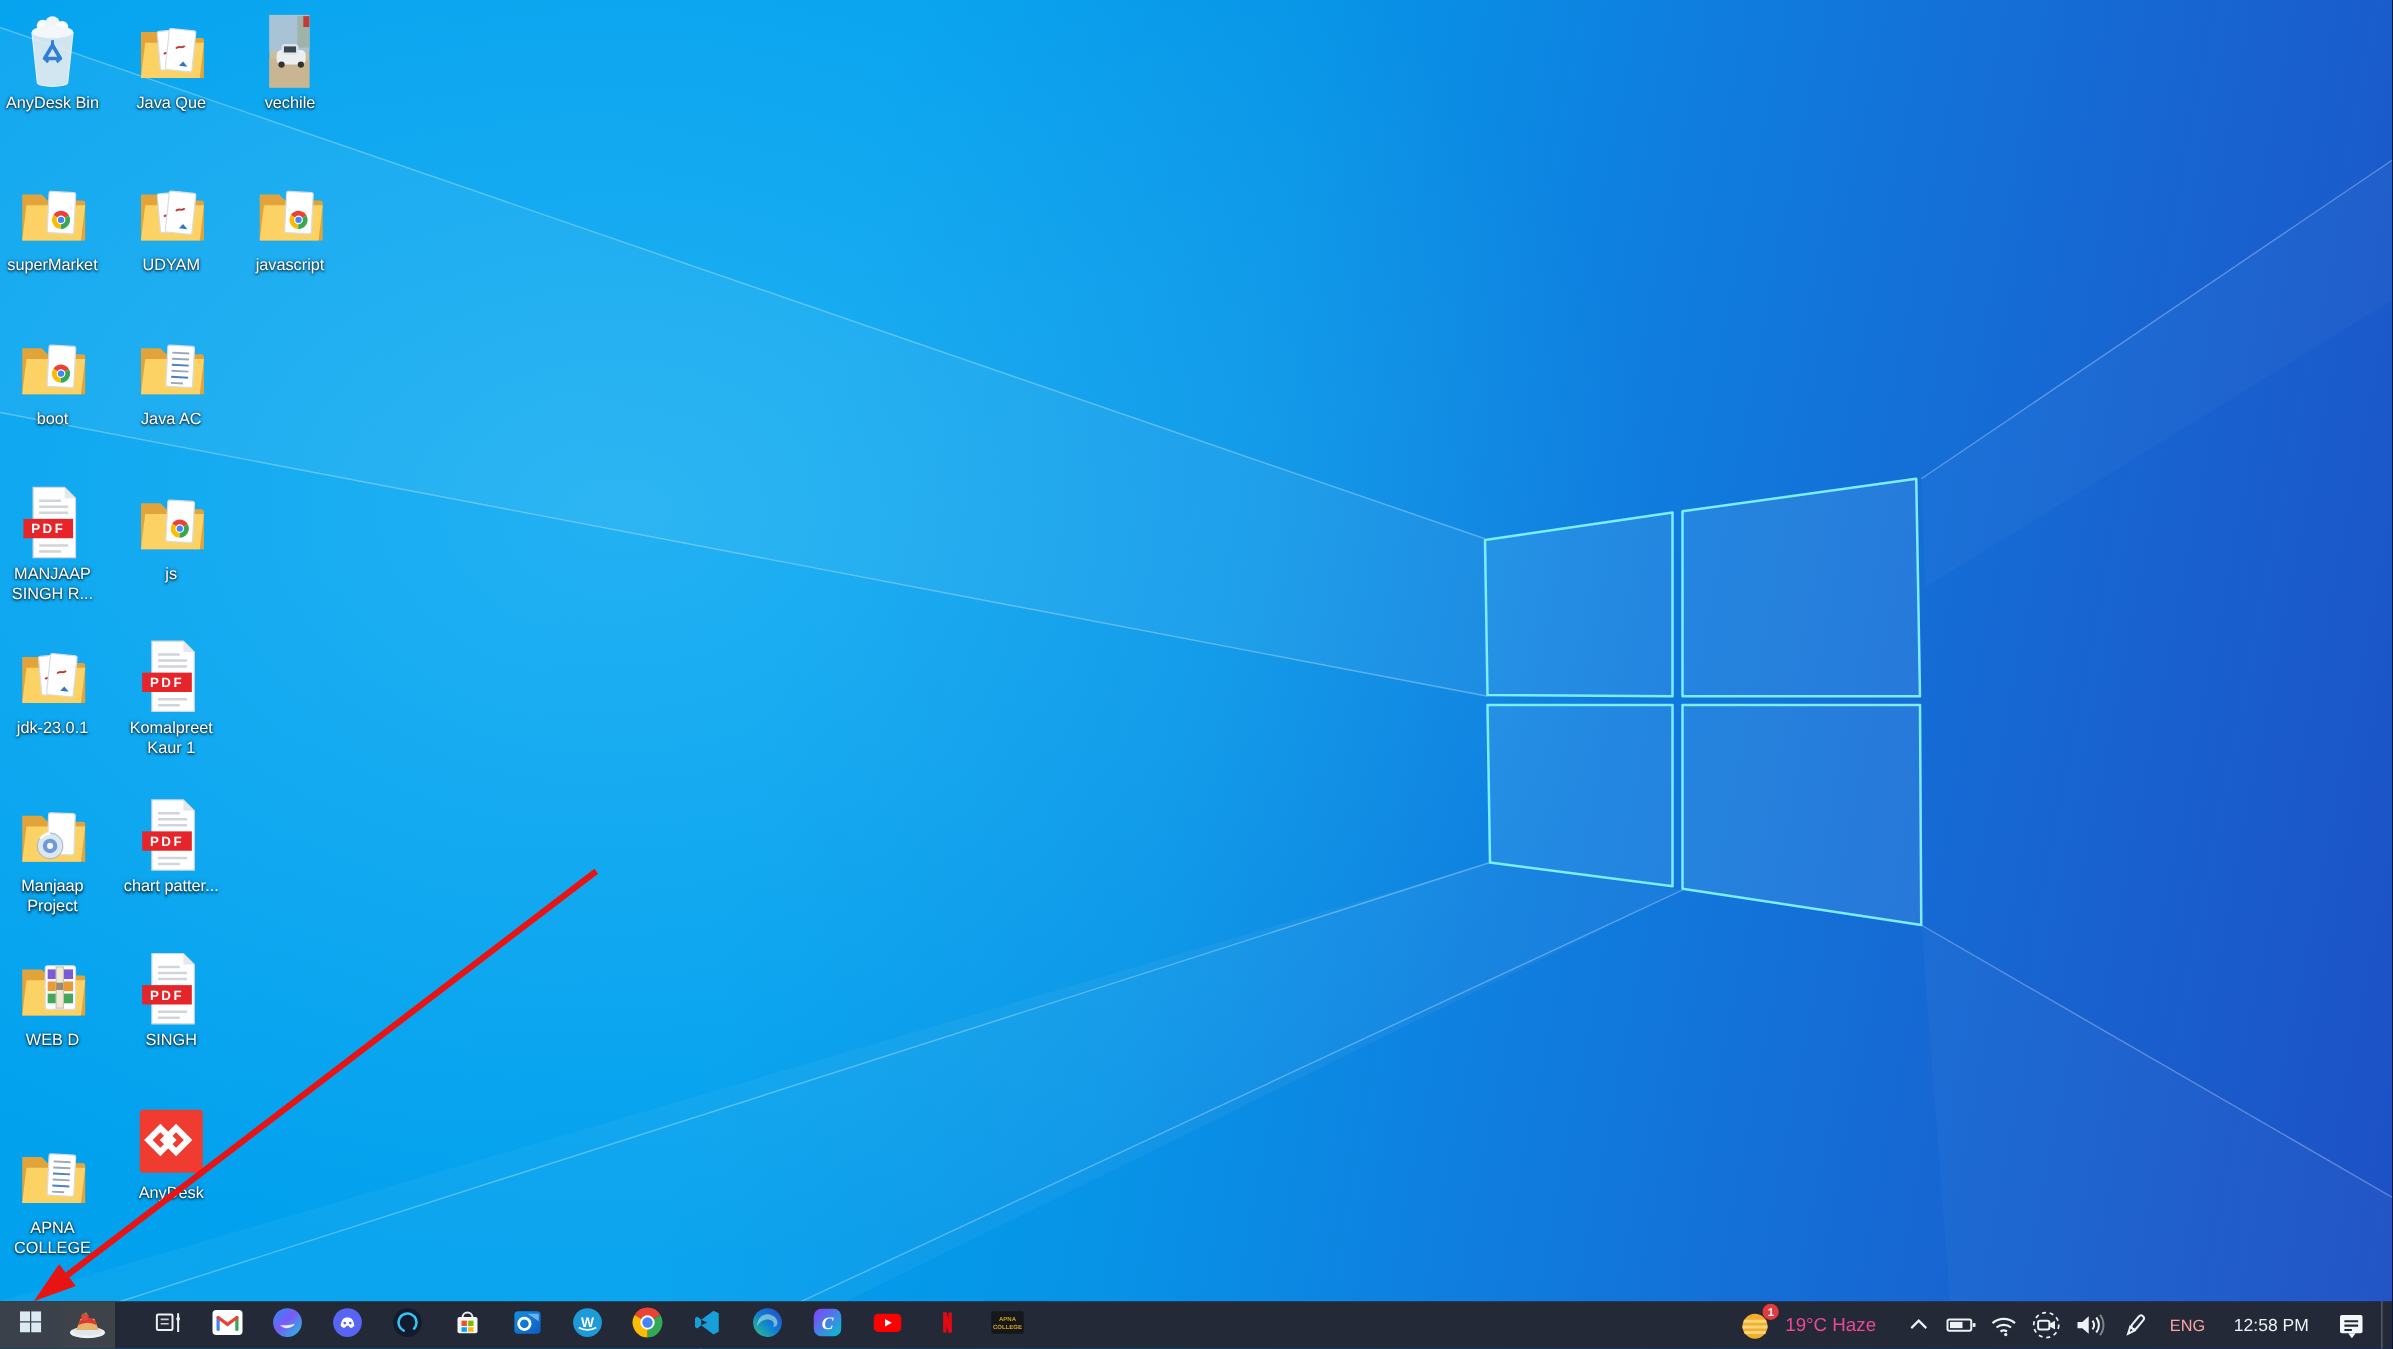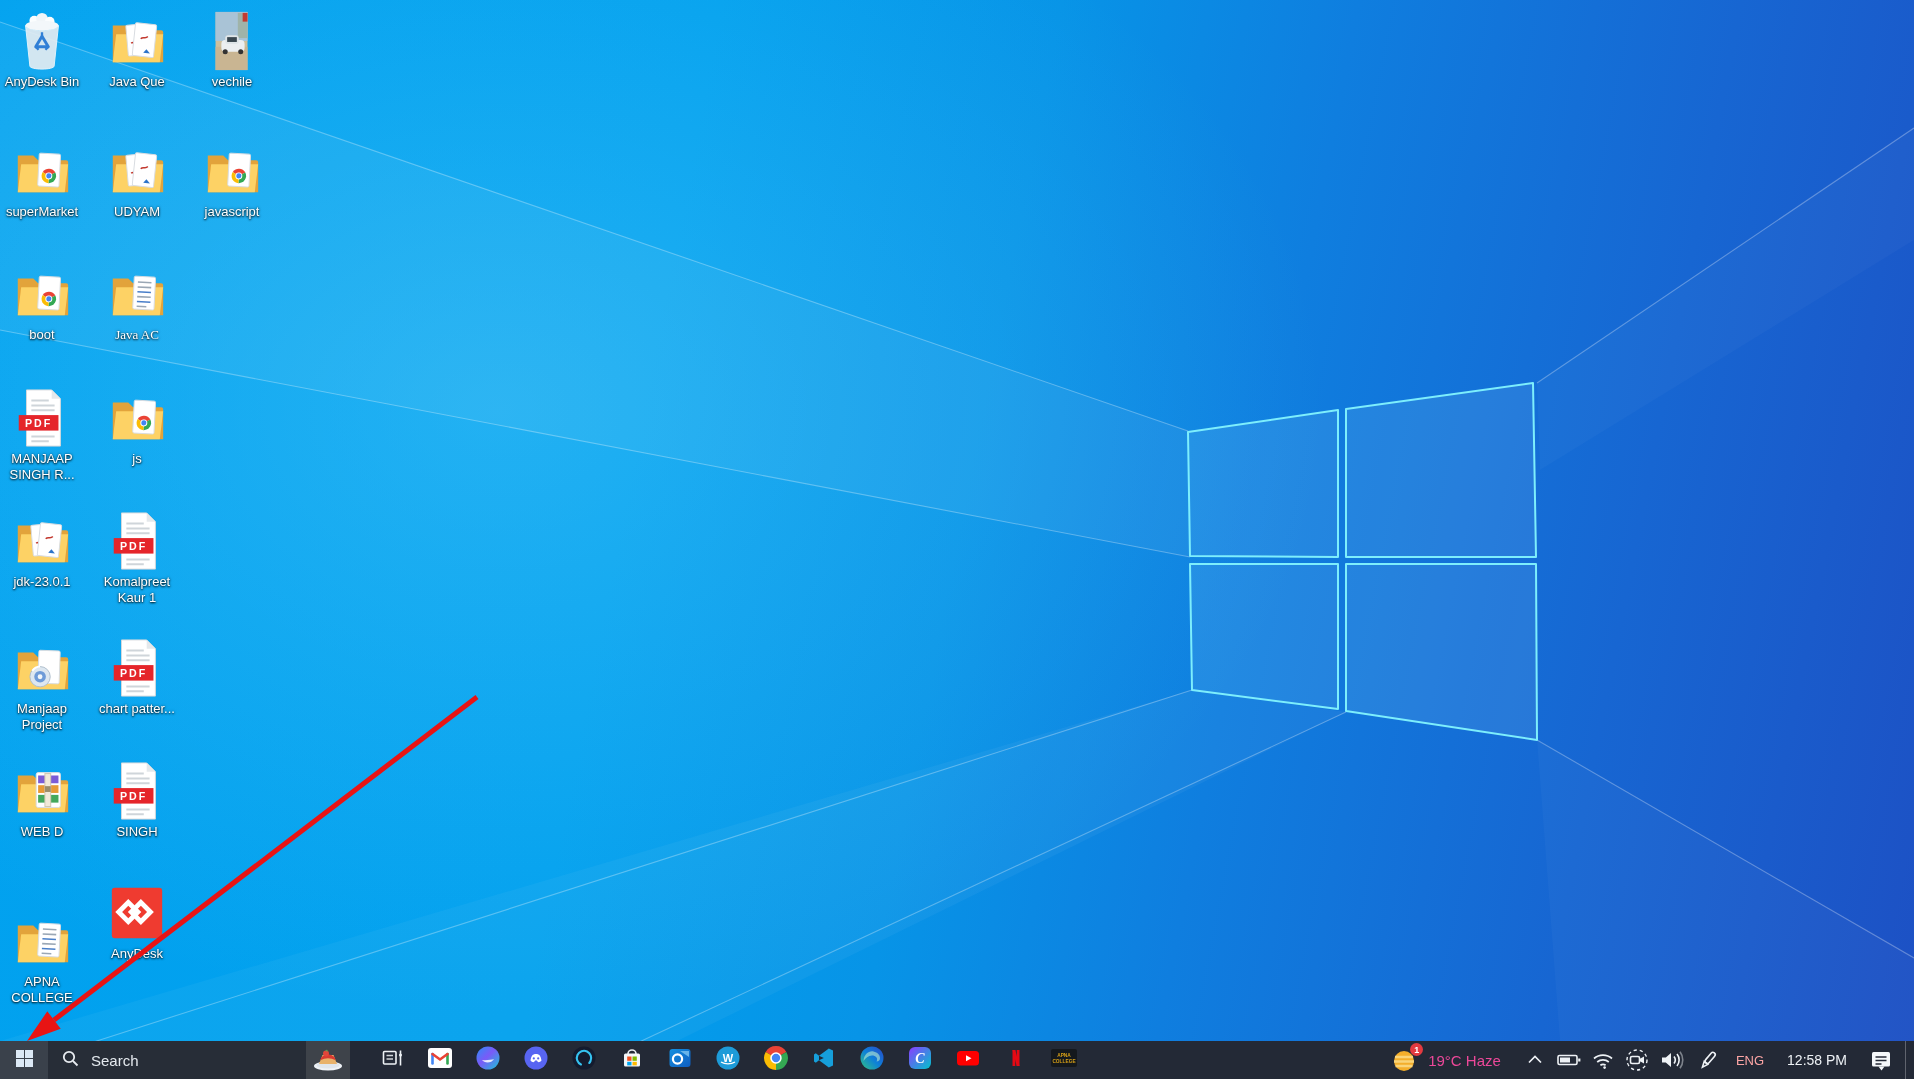--- a/index.html
+++ b/index.html
@@ -174,21 +174,21 @@
               <path d="M39 37L32.51 33.25A7.5 7.5 0 0 1 45.49 33.25Z" fill="#ea4335"></path>
               <path d="M39 37L45.49 33.25A7.5 7.5 0 0 1 39 44.50Z" fill="#34a853"></path>
               <path d="M39 37L39 44.50A7.5 7.5 0 0 1 32.51 33.25Z" fill="#fbbc04"></path>
               <circle cx="39" cy="37" r="3.5999999999999996" fill="#fff"></circle>
               <circle cx="39" cy="37" r="2.625" fill="#4285f4"></circle>
             </g>
           </svg>
         </div>
         <div class="lbl">boot</div>
       </div>
-      <div class="dicon" style="left: 95px; top: 261px; font-family: Liberation Serif, serif;">
+      <div class="dicon" style="left: 95px; top: 261px;">
         <div class="art">
           <svg width="62" height="62" viewBox="0 0 64 64">
             <path d="M7 16h16l5 5h29a2 2 0 0 1 2 2v31H7z" fill="#e2a33b"></path>
             <path d="M7 54 L10.5 25 H59 L55.5 54 Z" fill="#fdd265"></path>
             <g transform="rotate(3 38 38)">
               <rect x="28" y="14" width="22" height="34" rx="1.5" fill="#fff" stroke="#d8dce1"></rect>
               <g stroke="#9aa7b5" stroke-width="1.6">
                 <path d="M32 20h14M32 25h14M32 35h14M32 45h10"></path>
               </g>
               <g stroke="#4a7fc9" stroke-width="1.6">
@@ -373,29 +373,20 @@
   <div class="taskbar">
     <div class="tb-start">
       <span>
         <svg width="17" height="17" viewBox="0 0 17 17" fill="#dce9f5">
             <rect width="8" height="8"></rect>
             <rect x="9" width="8" height="8"></rect>
             <rect y="9" width="8" height="8"></rect>
             <rect x="9" y="9" width="8" height="8"></rect>
           </svg>
       </span>
-    </div>
-    <div class="tb-search">
-      <span>
-        <svg width="17" height="17" viewBox="0 0 17 17" fill="none" stroke="#e8ecf0" stroke-width="1.8">
-            <circle cx="7" cy="7" r="5.2"></circle>
-            <path d="M11 11l4.5 4.5"></path>
-          </svg>
-      </span>
-      <span class="ph">Search</span>
     </div>
     <div id="tb-apps">
         <div class="tb-btn widget">
           <span><svg width="32" height="26" viewBox="0 0 32 26">
               <ellipse cx="16" cy="21" rx="14" ry="4.6" fill="#eef2f6"></ellipse>
               <ellipse cx="16" cy="20" rx="11.5" ry="3.6" fill="#dfe6ec"></ellipse>
               <path d="M7 19h18l-3.5-9H10.5z" fill="#e8b26a"></path>
               <path d="M9.5 12q6.5-5.5 13 0l1.2 3.2q-7.7-4-15.4 0z" fill="#d93a31"></path>
               <circle cx="14" cy="8.5" r="3" fill="#e2453a"></circle>
               <path d="M13 6l2-1.5 1 2z" fill="#57a34e"></path>

